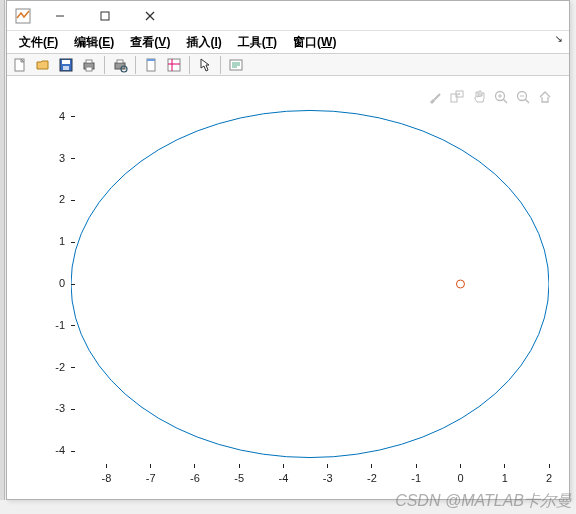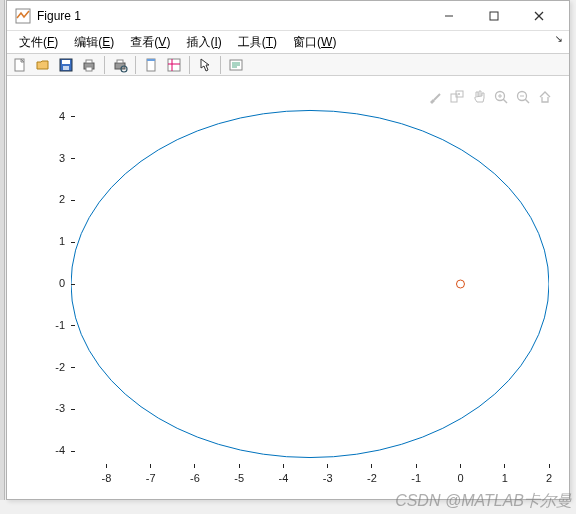--- a/index.html
+++ b/index.html
@@ -4,21 +4,21 @@
 <style>
   * { box-sizing: border-box; margin: 0; padding: 0; }
   body { font-family: "Segoe UI", Tahoma, sans-serif; font-size: 12px; background: #f0f0f0; width: 576px; height: 514px; overflow: hidden; position: relative; }
   .window { position: absolute; left: 6px; top: 0; width: 564px; height: 500px; background: #fff; border: 1px solid #b0b0b0; box-shadow: 2px 2px 4px rgba(0,0,0,0.1); display: flex; flex-direction: column; }
   .titlebar { height: 30px; display: flex; align-items: center; padding: 0 8px; border-bottom: 1px solid #e0e0e0; }
   .titlebar-icon { width: 16px; height: 16px; margin-right: 6px; }
   .titlebar-text { flex: 1; font-size: 12px; }
   .titlebar-btns { display: flex; gap: 0; }
   .titlebar-btn { width: 45px; height: 28px; display: flex; align-items: center; justify-content: center; font-size: 14px; color: #333; cursor: pointer; }
   .menubar { height: 22px; display: flex; align-items: center; padding: 0 4px; font-size: 12px; position: relative; }
-  .menu-item { padding: 2px 8px; cursor: pointer; }
+  .menu-item { padding: 2px 8px; cursor: pointer; font-weight: bold; }
   .menu-item u { text-decoration: underline; }
   .menubar-right { position: absolute; right: 6px; top: 2px; font-size: 10px; color: #333; }
   .toolbar { height: 23px; border-top: 1px solid #d0d0d0; border-bottom: 1px solid #d0d0d0; display: flex; align-items: center; padding: 0 2px; gap: 1px; background: #f7f7f7; }
   .tool-btn { width: 22px; height: 20px; display: flex; align-items: center; justify-content: center; border: 1px solid transparent; cursor: pointer; }
   .tool-sep { width: 1px; height: 18px; background: #c0c0c0; margin: 0 3px; }
   .fig-area { flex: 1; position: relative; background: #fff; padding: 8px; }
   .axes-toolbar { position: absolute; right: 14px; top: 12px; display: flex; gap: 2px; z-index: 5; }
   .ax-btn { width: 20px; height: 18px; display: flex; align-items: center; justify-content: center; opacity: 0.55; cursor: pointer; }
   .plot-container { position: absolute; left: 64px; top: 24px; width: 478px; height: 368px; }
   .plot-bg { position: absolute; inset: 0; background: #fff; }
@@ -34,21 +34,20 @@
 <div class="vbar"></div>
 
 <div class="window">
   <div class="titlebar">
     <span class="titlebar-icon">
       <svg width="16" height="16" viewBox="0 0 16 16">
           <rect x="1" y="1" width="14" height="14" fill="#fff" stroke="#888"></rect>
           <path d="M2 10 L6 5 L9 9 L14 3" fill="none" stroke="#d97a2b" stroke-width="1.5"></path>
         </svg>
     </span>
-    <span class="titlebar-text">Figure 1</span>
     <div class="titlebar-btns">
       <div class="titlebar-btn">
           <svg width="10" height="10">
             <line x1="1" y1="5" x2="9" y2="5" stroke="#333" stroke-width="1"></line>
           </svg>
         </div>
       <div class="titlebar-btn">
           <svg width="10" height="10">
             <rect x="1" y="1" width="8" height="8" fill="none" stroke="#333" stroke-width="1"></rect>
           </svg>

